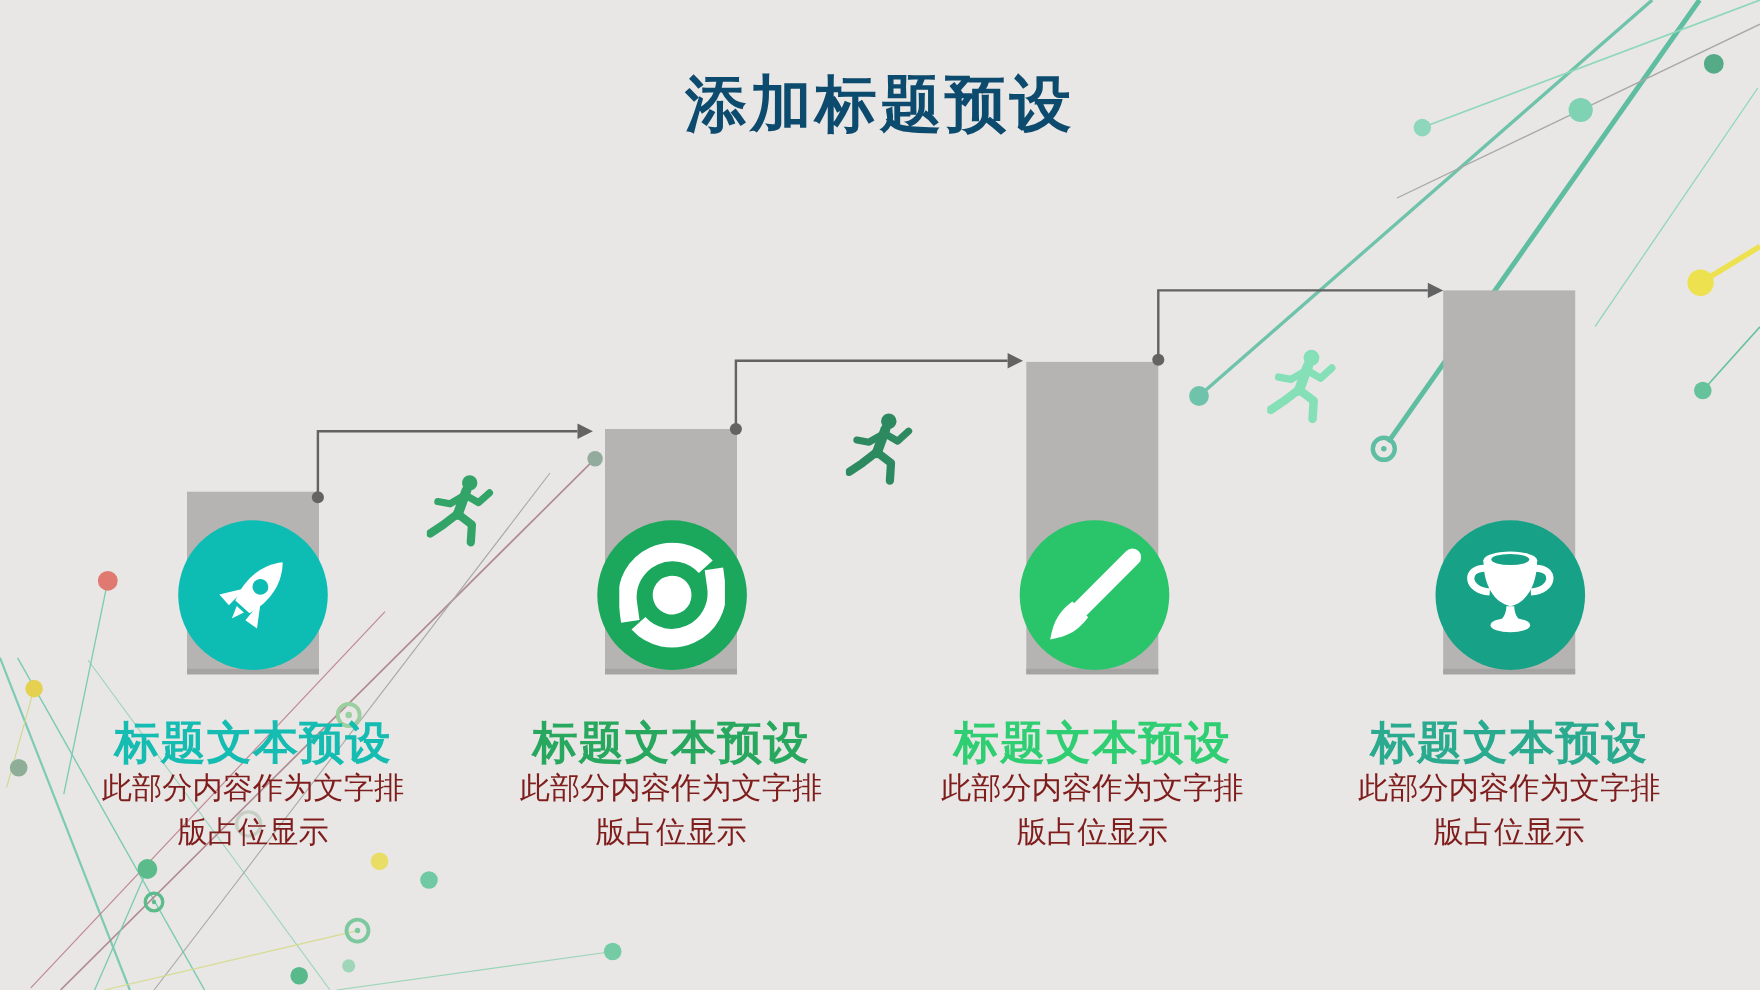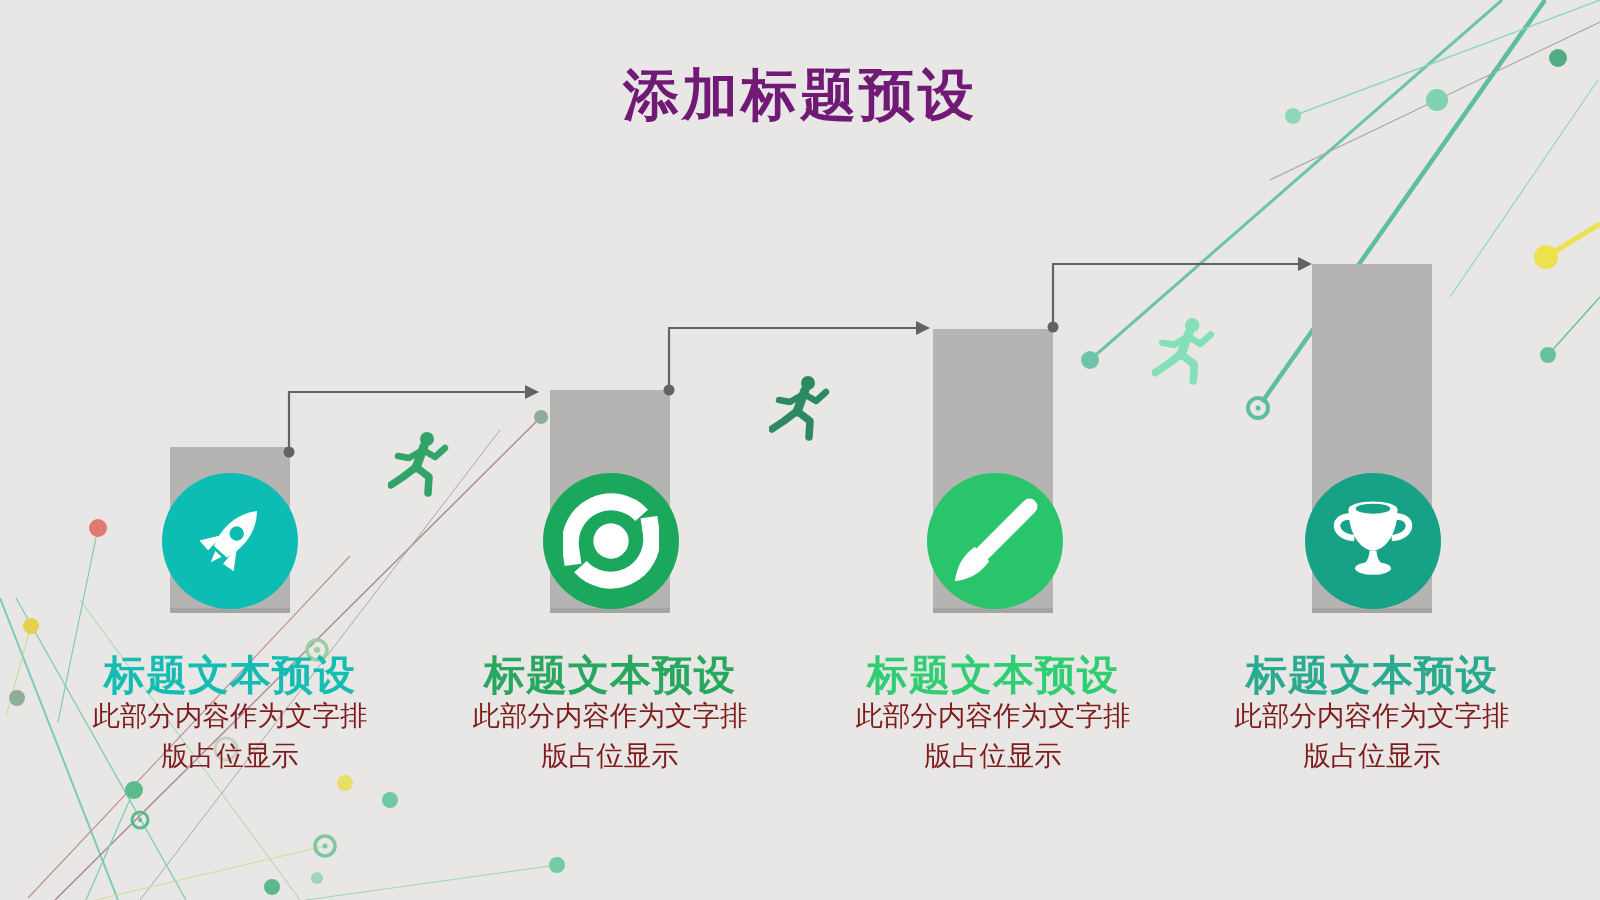--- a/index.html
+++ b/index.html
@@ -92,21 +92,21 @@
       <circle cx="1258" cy="408" r="10" fill="none" stroke="#5fbda1" stroke-width="4"></circle>
       <circle cx="1258" cy="408" r="2.5" fill="#5fbda1"></circle>
       <circle cx="1293" cy="116" r="8" fill="#8fd7ba"></circle>
       <circle cx="1437" cy="100" r="11" fill="#7fd2b2"></circle>
       <circle cx="1558" cy="58" r="9" fill="#55ab85"></circle>
       <circle cx="1546" cy="257" r="12" fill="#ede14f"></circle>
       <circle cx="1548" cy="355" r="8" fill="#66c29a"></circle>
     </g>
   </svg>
 
-  <div class="main-title" style="color: #701a75;">添加标题预设</div>
+  <div class="main-title" style="color: #0c4a6e;">添加标题预设</div>
 
   <div class="bar s1"></div>
   <div class="bar s2"></div>
   <div class="bar s3"></div>
   <div class="bar s4"></div>
 
   <svg class="layer connectors" width="1600" height="900" viewBox="0 0 1600 900">
     <g stroke="#636363" stroke-width="2.2" fill="none">
       <path d="M289 452 L289 392 L525 392"></path>
       <path d="M669 390 L669 328 L916 328"></path>

